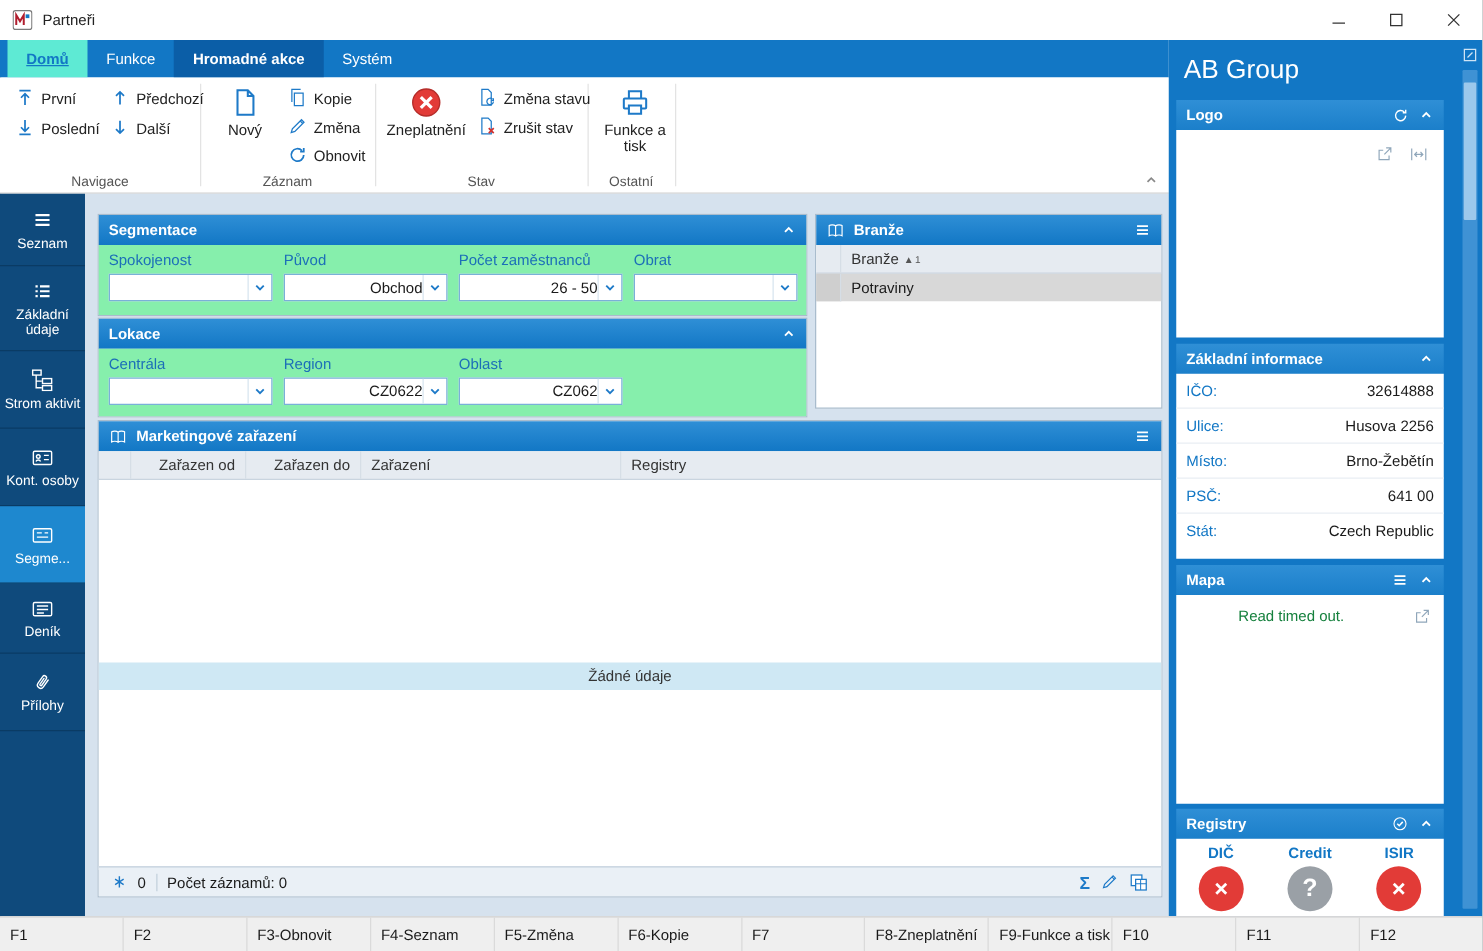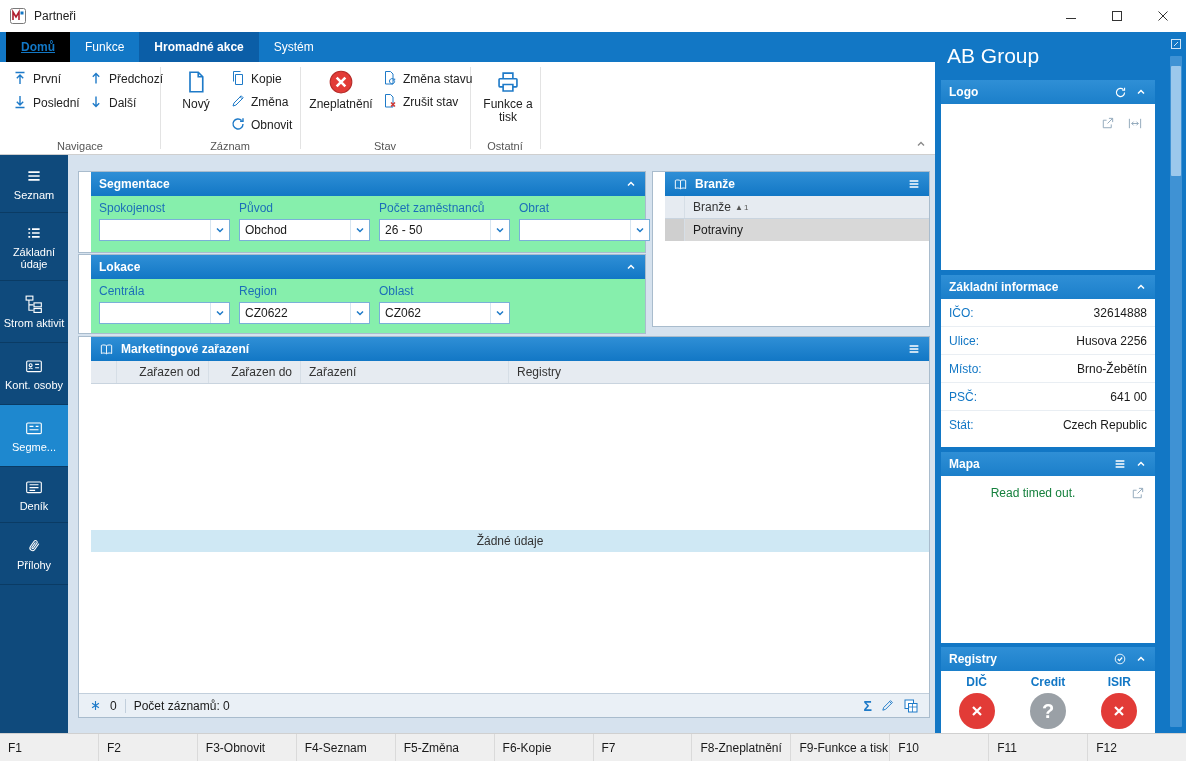--- a/index.html
+++ b/index.html
@@ -12,46 +12,46 @@
   
   .titlebar{position:absolute;left:0;top:0;width:100%;height:32px;background:#fff;display:flex;align-items:center;}
   .app-ico{margin:0 8px 0 10px}
   .tb-title{color:#222;}
   .win-controls{margin-left:auto;display:flex;height:32px;}
   .win-btn{width:46px;height:32px;display:flex;align-items:center;justify-content:center;color:#333;cursor:default}
 
   
   .tabstrip{position:absolute;left:0;top:32px;width:935px;height:30px;background:#1277c5;display:flex;align-items:stretch;padding-left:6px;box-sizing:border-box;}
   .tab{padding:0 15px;display:flex;align-items:center;color:#fff;white-space:nowrap;}
-  .tab.active{background:#000000;color:#1277c5;font-weight:bold;text-decoration:underline;}
+  .tab.active{background:#5eead4;color:#1277c5;font-weight:bold;text-decoration:underline;}
   .tab.hilite{background:#0b5ea7;font-weight:bold;}
 
   
   .ribbon{position:absolute;left:0;top:62px;width:935px;height:93px;background:#fff;border-bottom:1px solid #cfcfcf;box-sizing:border-box;}
   .vsep{position:absolute;top:5px;bottom:5px;width:1px;background:#e3e3e3;}
   .sbtn{position:absolute;display:flex;align-items:flex-end;gap:5px;color:#222;white-space:nowrap;padding:2px 4px;border-radius:2px;}
   .bbtn{position:absolute;display:flex;flex-direction:column;align-items:center;gap:3px;color:#222;text-align:center;line-height:13px;padding:2px 2px;border-radius:2px;}
   .glabel{position:absolute;bottom:2px;text-align:center;color:#555;font-size:11px;}
   .ribbon-collapse{position:absolute;right:8px;bottom:4px;color:#8a8a8a;}
 
   
   .sidebar{position:absolute;left:0;top:155px;width:68px;height:578px;background:#0f4a7c;}
   .side-item{border-bottom:1px solid #0a3b64;display:flex;flex-direction:column;align-items:center;justify-content:center;gap:4px;color:#fff;text-align:center;font-size:11px;line-height:12px;padding:0 2px;box-sizing:border-box;}
   .side-item.active{background:#1e88cf;}
 
   
   .main{position:absolute;left:68px;top:155px;width:867px;height:578px;background:#d6e2ee;}
-  .panel{position:absolute;background:#fff;border:1px solid #a9bccd;box-sizing:border-box;padding-left:12px;}
+  .panel{position:absolute;background:#fff;border:1px solid #a9bccd;box-sizing:border-box;}
   .phead{height:24px;background:linear-gradient(180deg,#2f8fd6,#1277c5);color:#fff;font-weight:bold;display:flex;align-items:center;gap:7px;padding:0 8px;box-sizing:border-box;}
   .phead .spacer{flex:1}
   .pbody-light{background:#86efac;position:relative;height:calc(100% - 24px);}
   .flab{color:#1c6fb8;margin-bottom:4px;}
   .fld{position:absolute;width:131px;}
   .combo{height:22px;background:#fff;border:1px solid #7ab0d8;display:flex;align-items:center;box-sizing:border-box;}
-  .cval{flex:1;padding-left:5px;overflow:hidden;white-space:nowrap;}
+  .cval{flex:1;padding-left:5px;overflow:hidden;white-space:nowrap;text-align:right;}
   .cbtn{width:18px;height:100%;display:flex;align-items:center;justify-content:center;border-left:1px solid #d7e5f0;}
 
   
   .tblhead{display:flex;background:#e6ebf1;border-bottom:1px solid #c9d4df;color:#333;height:22px;align-items:stretch;}
   .tcell{display:flex;align-items:center;padding:0 8px;box-sizing:border-box;border-right:1px solid #d6dee6;overflow:hidden;white-space:nowrap;}
   .tcell.right{justify-content:flex-end;}
   .tcell:last-child{border-right:none;}
   .trow{display:flex;height:22px;align-items:stretch;text-align:center;}
   .trow.selected{background:#d8d8d8;}
   .sortmark{color:#555;font-size:8px;margin-left:4px;}

